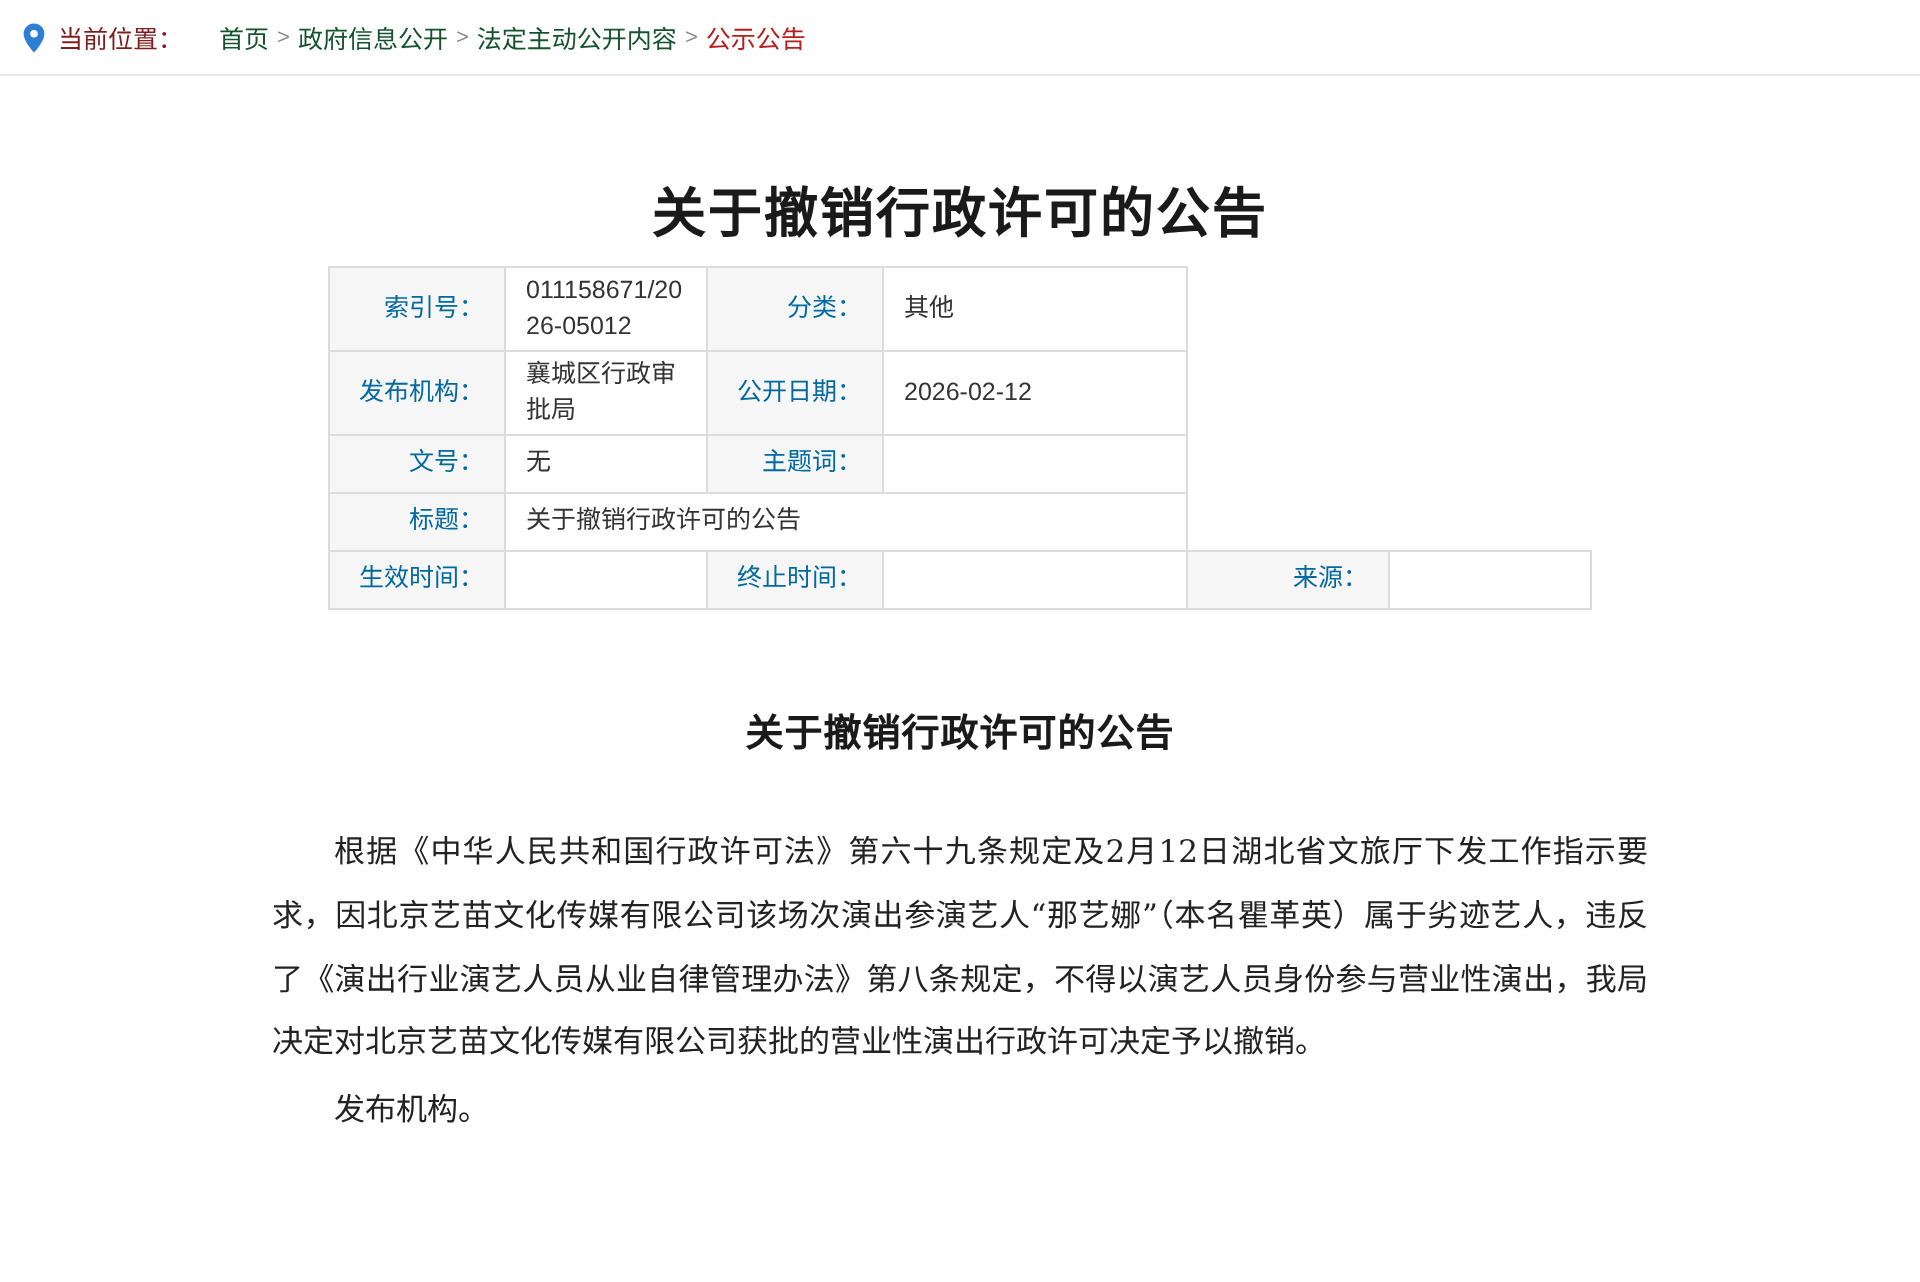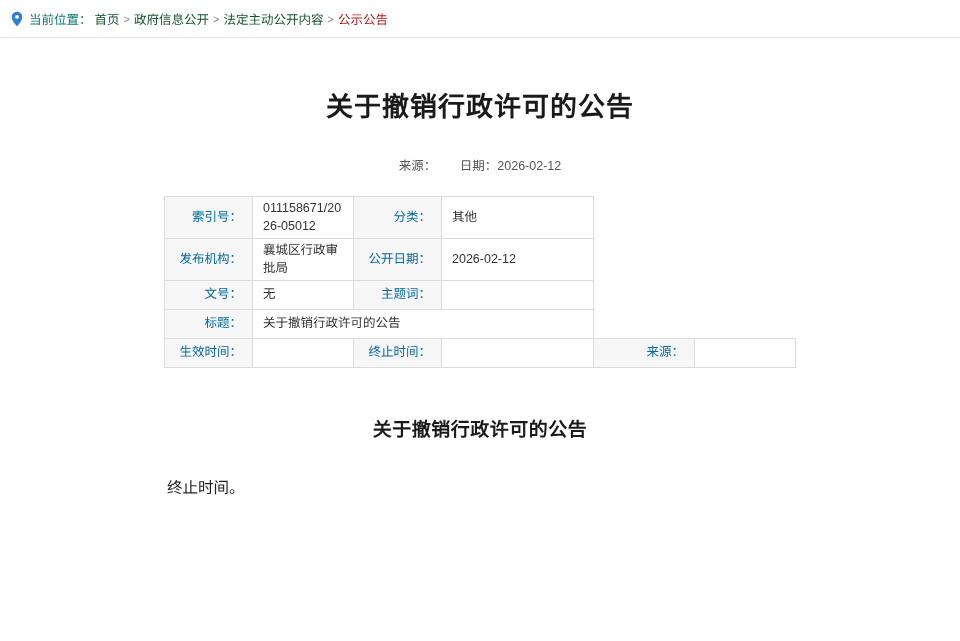--- a/index.html
+++ b/index.html
@@ -29,21 +29,21 @@
   }
   .pin-icon {
     width: 14px;
     height: 16px;
     margin-right: 5px;
     display: inline-block;
     position: relative;
     flex: 0 0 auto;
   }
   .pin-icon svg { display: block; }
-  .crumb-label { margin-right: 3px; color: #0f766e; }
+  .crumb-label { margin-right: 18px; color: #7f1d1d; }
   .crumb-sep { margin: 0 4px; color: #888; font-size: 11px; }
   .crumb-link { color: #14532d; text-decoration: none; }
   .crumb-current { color: #b91c1c; }
 
   
   .page {
     padding: 0 48px;
   }
   .doc-title {
     text-align: center;
@@ -140,28 +140,20 @@
   <span class="crumb-sep">&gt;</span>
   <a class="crumb-link" href="#">法定主动公开内容</a>
   <span class="crumb-sep">&gt;</span>
   <span class="crumb-current">公示公告</span>
 </div>
 
 <div class="page">
 
   <h1 class="doc-title">关于撤销行政许可的公告</h1>
 
-  <div class="doc-meta">
-    <span class="meta-item">
-      <span>来源：</span><span class="meta-val"></span>
-    </span>
-    <span class="meta-item">
-      <span>日期：</span><span class="meta-val">2026-02-12</span>
-    </span>
-  </div>
 
   <div class="info-table-wrap">
     <table class="info-table">
       <colgroup>
         <col class="col-lbl1">
           <col class="col-val1">
           <col class="col-mid-lbl">
           <col class="col-val2">
       </colgroup>
       <tbody>
@@ -194,17 +186,18 @@
           <td class="val"></td>
           <td class="lbl">来源：</td>
           <td class="val"></td>
         </tr>
       </tbody>
     </table>
   </div>
 
   <div class="article">
     <div class="article-title">关于撤销行政许可的公告</div>
-    <p>终止时间。</p>
+    <p>根据《中华人民共和国行政许可法》第六十九条规定及2月12日湖北省文旅厅下发工作指示要求，因北京艺苗文化传媒有限公司该场次演出参演艺人“那艺娜”（本名瞿革英）属于劣迹艺人，违反了《演出行业演艺人员从业自律管理办法》第八条规定，不得以演艺人员身份参与营业性演出，我局决定对北京艺苗文化传媒有限公司获批的营业性演出行政许可决定予以撤销。</p>
+    <p>发布机构。</p>
 
   </div>
 
 </div>
 
 </body></html>

